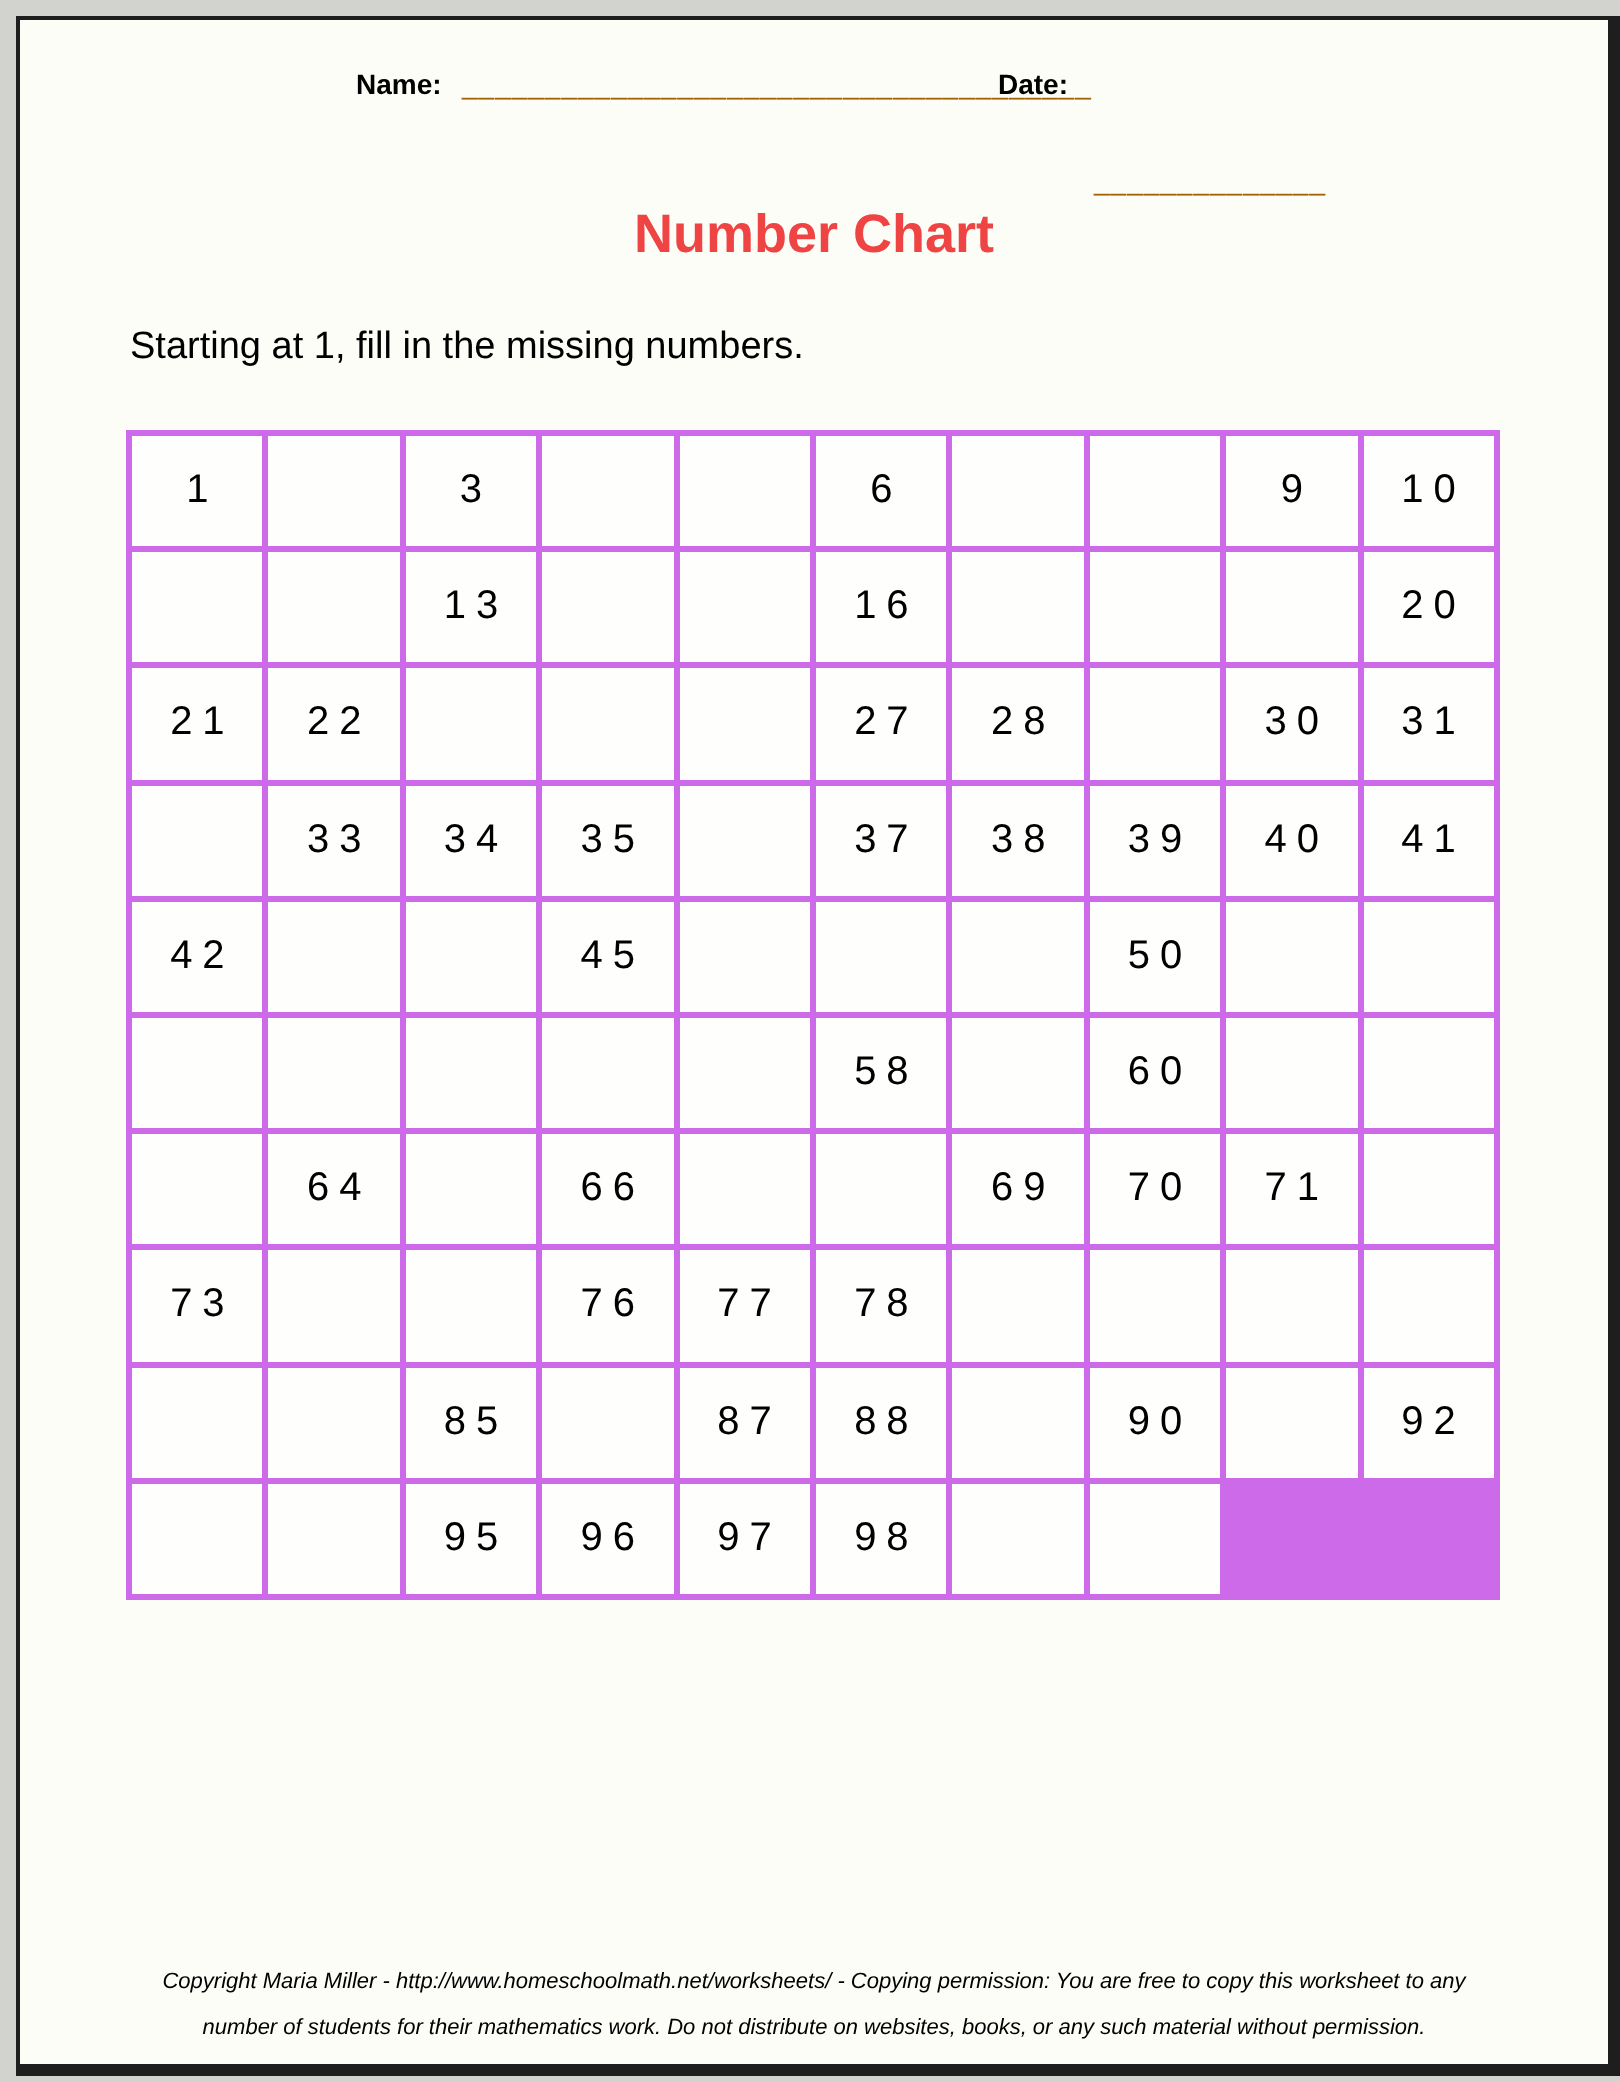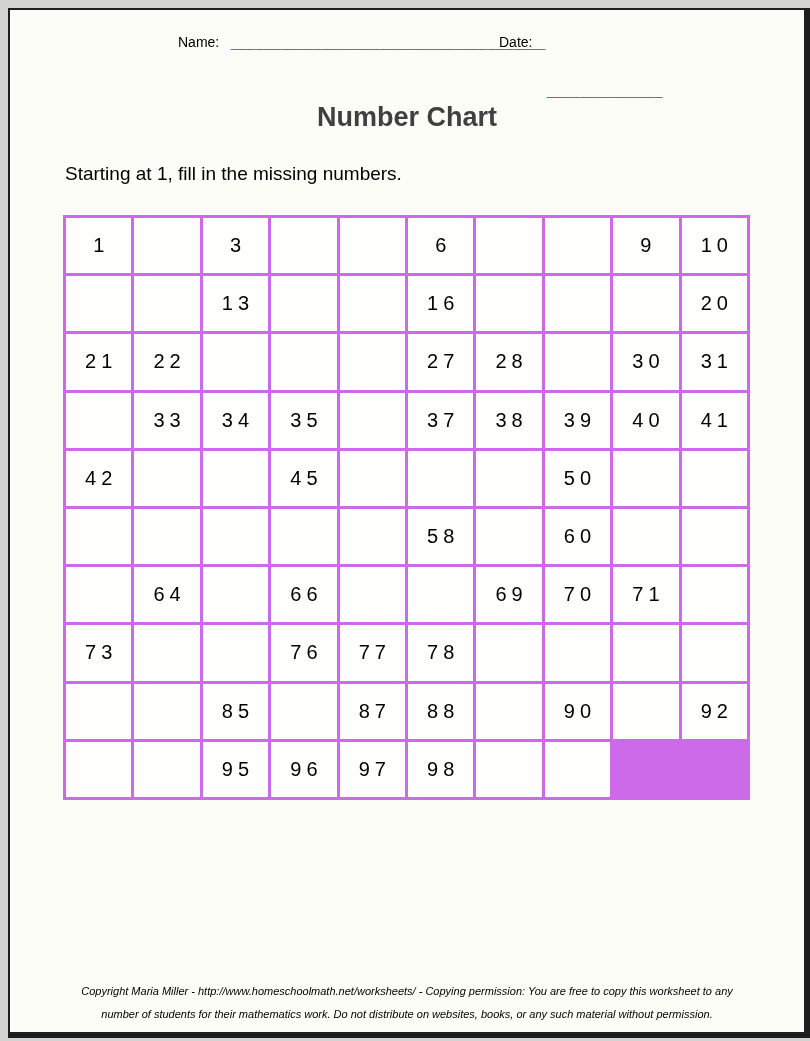--- a/index.html
+++ b/index.html
@@ -30,42 +30,42 @@
     position: absolute;
     top: 24px;
     left: 0;
     width: 100%;
     height: 24px;
     font-size: 14px;
     color: #000;
   }
   .name-label, .date-label {
     position: absolute;
-    font-weight: normal;
+    font-weight: bold;
     white-space: nowrap;
   }
   .name-label { left: 168px; }
   .date-label { left: 489px; }
   .name-line, .date-line {
     position: absolute;
     color: #a16207;
     letter-spacing: 0.5px;
     white-space: nowrap;
   }
   .name-line { left: 221px; }
   .date-line { left: 537px; margin-top: 48px; }
   .title {
     position: absolute;
     top: 92px;
     left: 0;
     width: 100%;
     text-align: center;
     font-size: 27px;
     font-weight: bold;
-    color: #404040;
+    color: #ef4444;
   }
   .instructions {
     position: absolute;
     top: 153px;
     left: 55px;
     font-size: 19px;
     color: #000;
   }
   .grid {
     position: absolute;

